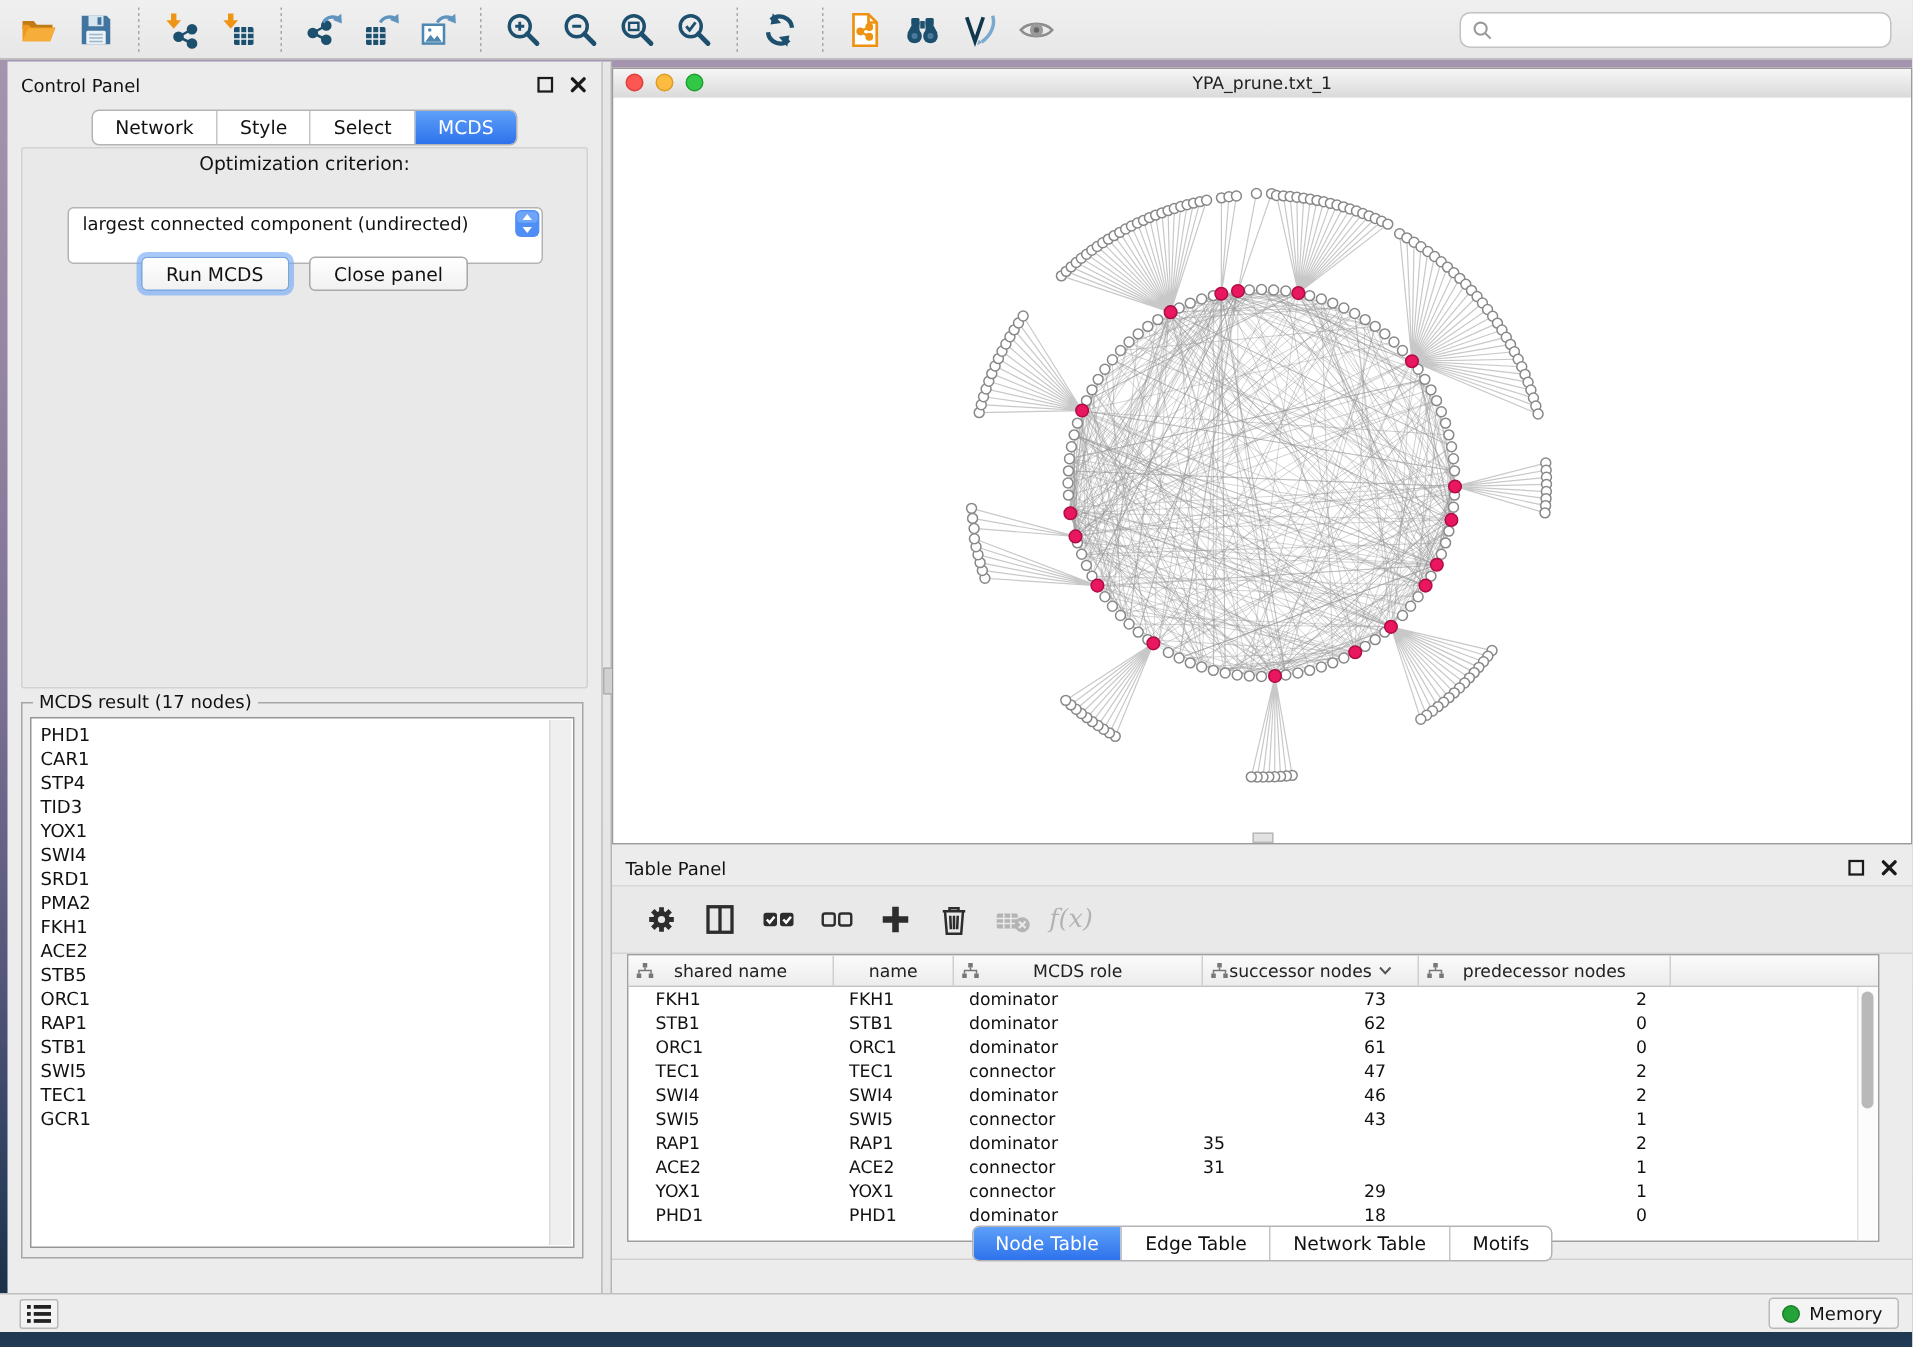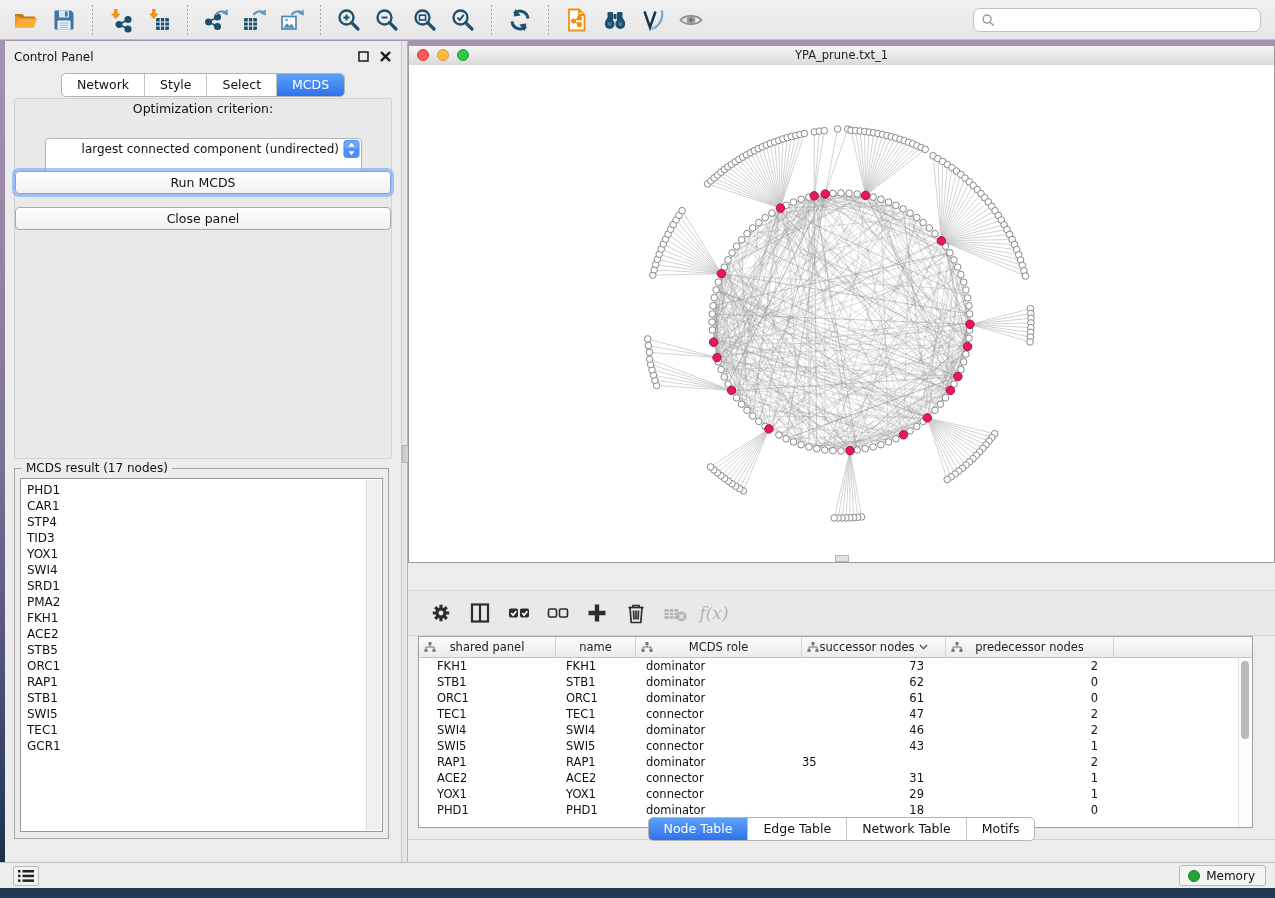--- a/index.html
+++ b/index.html
@@ -26,24 +26,24 @@
   .panel-btn svg{width:13px;height:13px;}
   .cp-tabs{position:absolute;left:0;top:32px;width:100%;display:flex;justify-content:center;}
   .seg{display:flex;border:1px solid #b4b4b4;border-radius:5px;overflow:hidden;background:#fff;height:22px;}
   .seg-item{padding:0 15px;line-height:22px;font-size:12.5px;color:#111;border-right:1px solid #c6c6c6;white-space:nowrap;cursor:default;}
   .seg-item:last-child{border-right:none;}
   .seg-item.active{background:linear-gradient(#5da0f9,#2e72ec);color:#fff;}
   .cp-content{position:absolute;left:9px;top:57px;width:378px;height:361px;background:#e9e9e9;border:1px solid #d2d2d2;
               border-radius:2px;box-sizing:border-box;}
   .opt-label{text-align:center;margin-top:2px;font-size:12.5px;color:#111;}
   .dropdown{position:absolute;left:30px;top:39px;width:317px;height:38px;background:#fff;border:1px solid #b3b3b3;
-            border-radius:4px;box-sizing:border-box;text-align:right;}
+            border-radius:4px;box-sizing:border-box;}
   .dd-text{display:block;line-height:20px;padding:0 22px 0 9px;font-size:12px;color:#111;white-space:nowrap;overflow:hidden;}
   .dd-stepper{position:absolute;right:1px;top:1px;width:17px;height:18px;}
-  .btn-row{position:absolute;left:0;right:0;top:72px;display:flex;justify-content:center;gap:13px;flex-direction:column;}
+  .btn-row{position:absolute;left:0;right:0;top:72px;display:flex;justify-content:center;gap:13px;}
   .aqua-btn{height:23px;padding:0 16px;font-size:12.5px;color:#111;background:linear-gradient(#ffffff,#f1f1f1);
             border:1px solid #a9a9a9;border-radius:4px;font-family:inherit;}
   .aqua-btn.focused{box-shadow:0 0 0 3px rgba(120,172,246,.65);border-color:#7ba7e0;}
   .groupbox{position:absolute;left:9px;top:427px;width:375px;height:371px;border:1px solid #a6a6a6;background:#ececec;box-sizing:border-box;}
   .groupbox-legend{position:absolute;top:-8px;left:7px;background:#ececec;padding:0 4px;font-size:12px;color:#111;}
   .result-list{position:absolute;left:5px;top:9px;right:5px;bottom:6px;background:#fff;border:1px solid #969696;}
   .result-items{position:absolute;left:6px;top:3px;right:18px;font-size:12px;line-height:16px;color:#111;}
   .list-scrollbar{position:absolute;top:1px;right:1px;bottom:1px;width:14px;background:#efefef;border-left:1px solid #dcdcdc;}
   
   .v-splitter{position:absolute;left:401px;top:41px;width:7px;height:821px;background:#e6e6e6;
@@ -584,20 +584,35 @@
             <circle cx="322.6" cy="325.4" r="4.2" fill="#e8175f" stroke="#b00c48" stroke-width="1"></circle>
             <circle cx="308.0" cy="292.6" r="4.2" fill="#e8175f" stroke="#b00c48" stroke-width="1"></circle>
             <circle cx="304.6" cy="277.2" r="4.2" fill="#e8175f" stroke="#b00c48" stroke-width="1"></circle>
           </g>
         </svg>
     </div>
     <div class="h-grip"></div>
   </div>
 
   <div class="table-panel">
+    <div class="tp-header">
+      <span class="panel-title">Table Panel</span>
+      <span class="panel-btns">
+        <span class="panel-btn">
+          <svg viewBox="0 0 13 13">
+              <rect x="2" y="2" width="9" height="9" fill="none" stroke="#1a1a1a" stroke-width="1.5"></rect>
+            </svg>
+        </span>
+        <span class="panel-btn">
+          <svg viewBox="0 0 13 13">
+              <path d="M2.6 2.6 L10.4 10.4 M10.4 2.6 L2.6 10.4" stroke="#1a1a1a" stroke-width="2.3" stroke-linecap="round"></path>
+            </svg>
+        </span>
+      </span>
+    </div>
     <div class="tp-toolbar">
         <span class="tp-ic">
           <svg viewBox="0 0 26 26">
             <g stroke="#2d2d2d" stroke-width="3.2">
               <path d="M13 4.8 V21.2 M4.8 13 H21.2 M7.2 7.2 L18.8 18.8 M18.8 7.2 L7.2 18.8"></path>
             </g>
             <circle cx="13" cy="13" r="5.6" fill="#2d2d2d"></circle>
             <circle cx="13" cy="13" r="2.4" fill="#e9e9e9"></circle>
           </svg>
         </span>
@@ -654,21 +669,21 @@
       <div class="tbl-head">
           <div class="th" style="width: 137px;">
             <svg class="tree-ic" width="12" height="11" viewBox="0 0 12 11">
               <g fill="#777">
                 <rect x="4.5" y="0" width="3" height="3"></rect>
                 <rect x="0.5" y="7" width="3" height="3"></rect>
                 <rect x="8.5" y="7" width="3" height="3"></rect>
               </g>
               <path d="M6 3 v2 M2 7 V5 h8 v2" stroke="#777" fill="none" stroke-width="1"></path>
             </svg>
-            <span>shared panel</span>
+            <span>shared name</span>
           </div>
           <div class="th" style="width: 80px;">
             <span>name</span>
           </div>
           <div class="th" style="width: 166px;">
             <svg class="tree-ic" width="12" height="11" viewBox="0 0 12 11">
               <g fill="#777">
                 <rect x="4.5" y="0" width="3" height="3"></rect>
                 <rect x="0.5" y="7" width="3" height="3"></rect>
                 <rect x="8.5" y="7" width="3" height="3"></rect>
@@ -751,21 +766,21 @@
             <div class="td" style="width: 137px; padding-left: 18px;">RAP1</div>
             <div class="td" style="width: 80px; padding-left: 10px;">RAP1</div>
             <div class="td" style="width: 166px; padding-left: 10px;">dominator</div>
             <div class="td" style="width: 144px; padding-right: 22px; ">35</div>
             <div class="td" style="width: 168px; padding-right: 16px; text-align: right;">2</div>
           </div>
           <div class="tr">
             <div class="td" style="width: 137px; padding-left: 18px;">ACE2</div>
             <div class="td" style="width: 80px; padding-left: 10px;">ACE2</div>
             <div class="td" style="width: 166px; padding-left: 10px;">connector</div>
-            <div class="td" style="width: 144px; padding-right: 22px; text-align: right;">31</div>
+            <div class="td" style="width: 144px; padding-right: 22px; ">31</div>
             <div class="td" style="width: 168px; padding-right: 16px; text-align: right;">1</div>
           </div>
           <div class="tr">
             <div class="td" style="width: 137px; padding-left: 18px;">YOX1</div>
             <div class="td" style="width: 80px; padding-left: 10px;">YOX1</div>
             <div class="td" style="width: 166px; padding-left: 10px;">connector</div>
             <div class="td" style="width: 144px; padding-right: 22px; text-align: right;">29</div>
             <div class="td" style="width: 168px; padding-right: 16px; text-align: right;">1</div>
           </div>
           <div class="tr">

